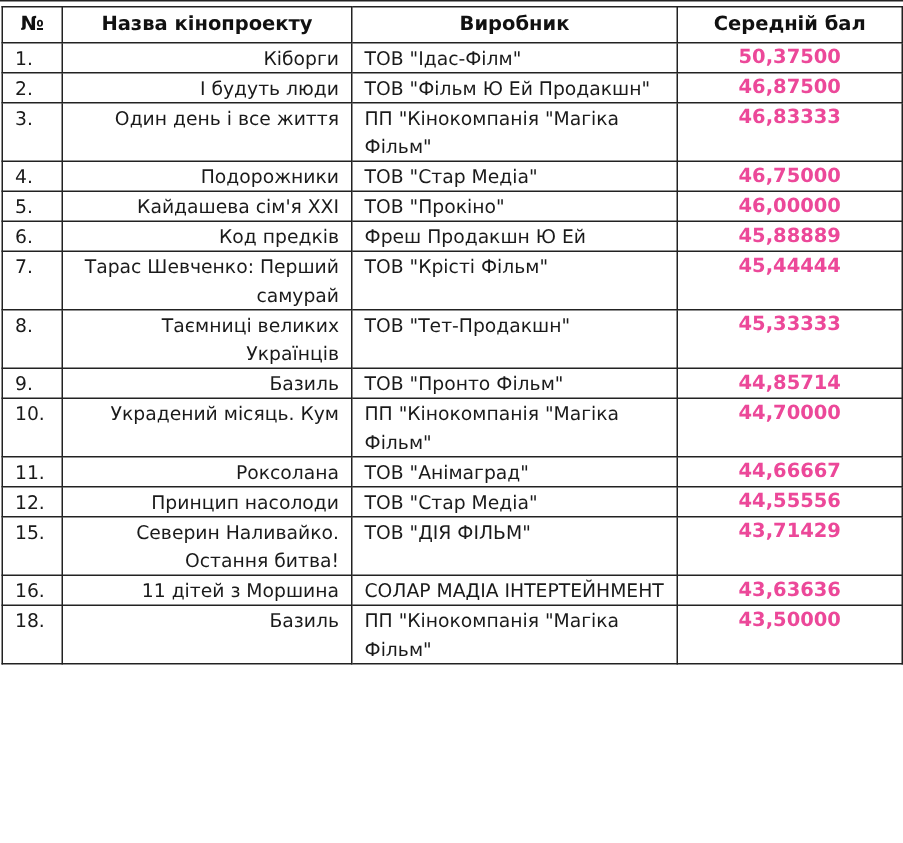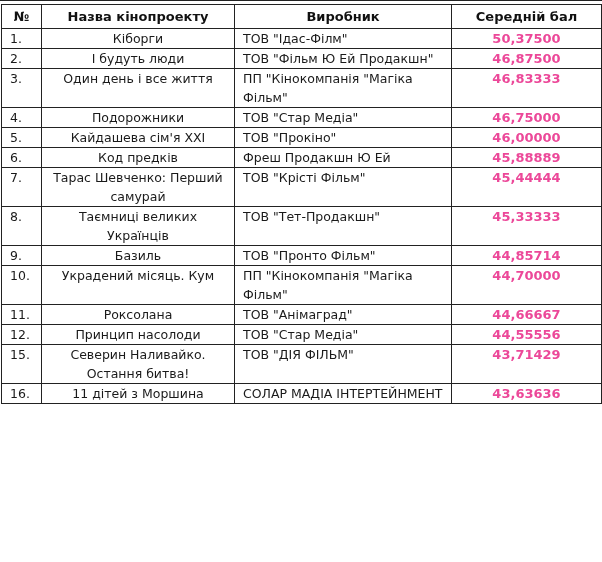--- a/index.html
+++ b/index.html
@@ -38,21 +38,21 @@
     padding: 3px 4px;
     line-height: 17px;
     color: #111111;
   }
   td {
     font-size: 12.5px;
     line-height: 19px;
     padding: 0 8px;
   }
   td.num   { text-align: left; }
-  td.title { text-align: center; }
+  td.title { text-align: right; }
   td.producer { text-align: left; }
   td.score {
     text-align: center;
     font-weight: bold;
     font-size: 13px;
     color: #ec4899;
   }
   col.c-num   { width: 40px; }
   col.c-title { width: 193px; }
   col.c-prod  { width: 217px; }
@@ -156,14 +156,20 @@
     <td class="title">Северин Наливайко. Остання битва!</td>
     <td class="producer">ТОВ "ДІЯ ФІЛЬМ"</td>
     <td class="score">43,71429</td>
   </tr>
       <tr>
     <td class="num">16.</td>
     <td class="title">11 дітей з Моршина</td>
     <td class="producer">СОЛАР МАДІА ІНТЕРТЕЙНМЕНТ</td>
     <td class="score">43,63636</td>
   </tr>
+      <tr>
+    <td class="num">18.</td>
+    <td class="title">Базиль</td>
+    <td class="producer">ПП "Кінокомпанія "Магіка Фільм"</td>
+    <td class="score">43,50000</td>
+  </tr>
     </tbody>
 </table>
 
 </body></html>

